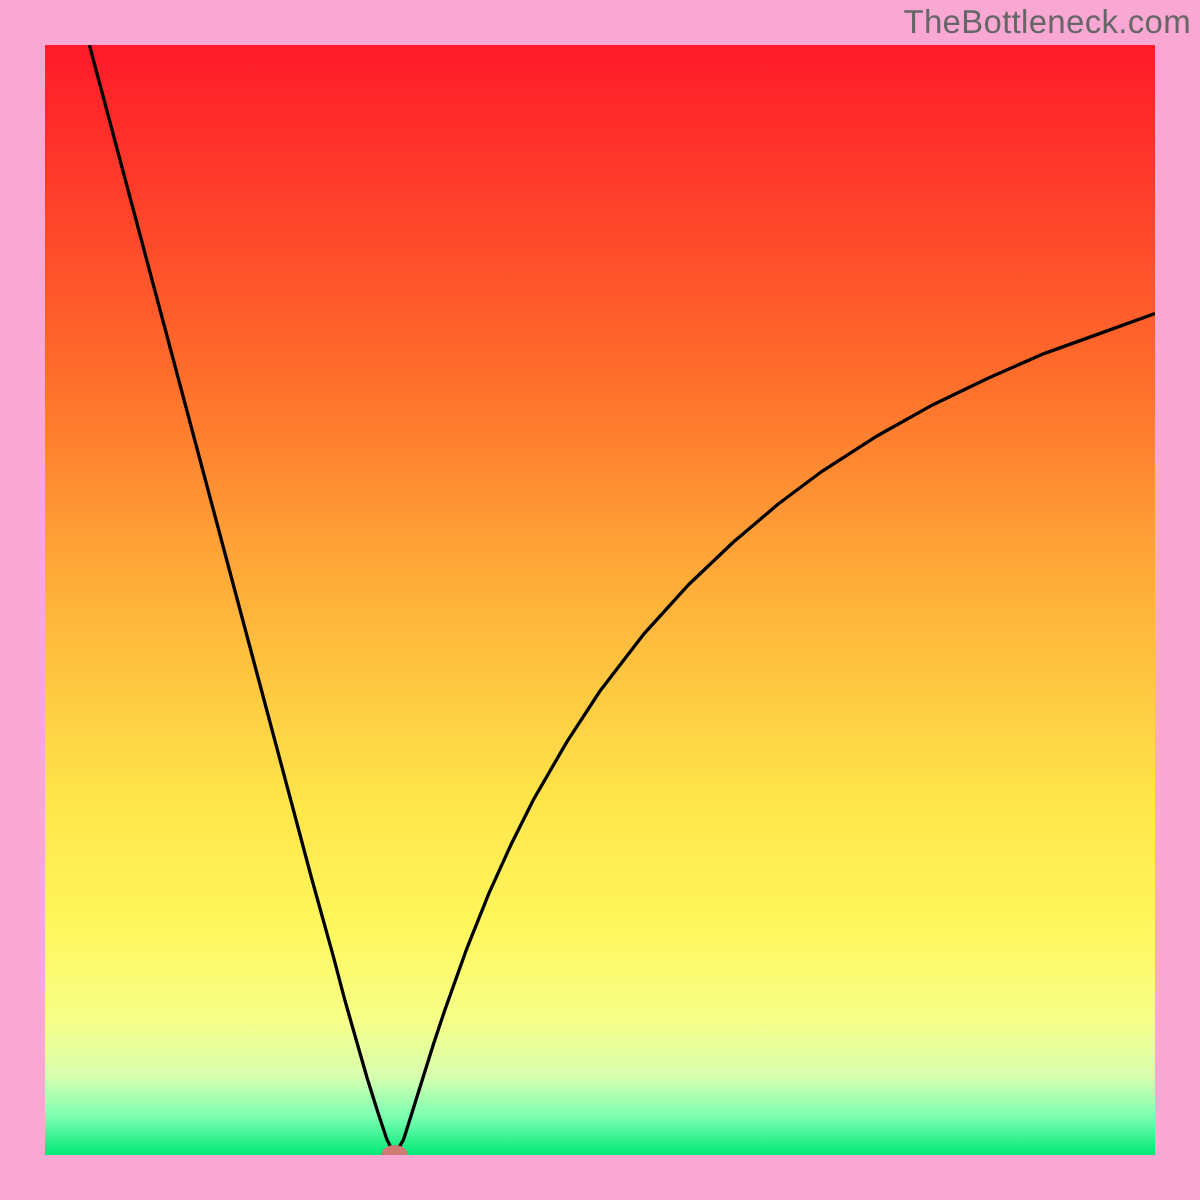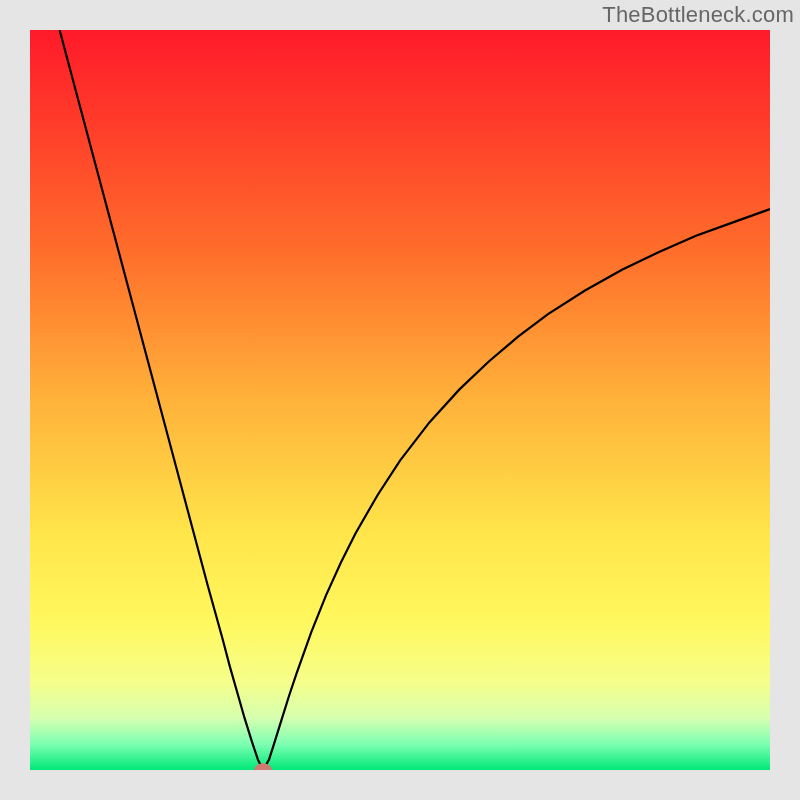--- a/index.html
+++ b/index.html
@@ -8,21 +8,21 @@
     width: 800px;
     height: 800px;
     overflow: hidden;
     background: #000;
     font-family: Arial, Helvetica, sans-serif;
   }
   .frame {
     position: relative;
     width: 800px;
     height: 800px;
-    background: #e5e5e5;
+    background: #f9a8d4;
   }
   .plot {
     position: absolute;
     left: 30px;
     top: 30px;
     width: 740px;
     height: 740px;
   }
   .watermark {
     position: absolute;

